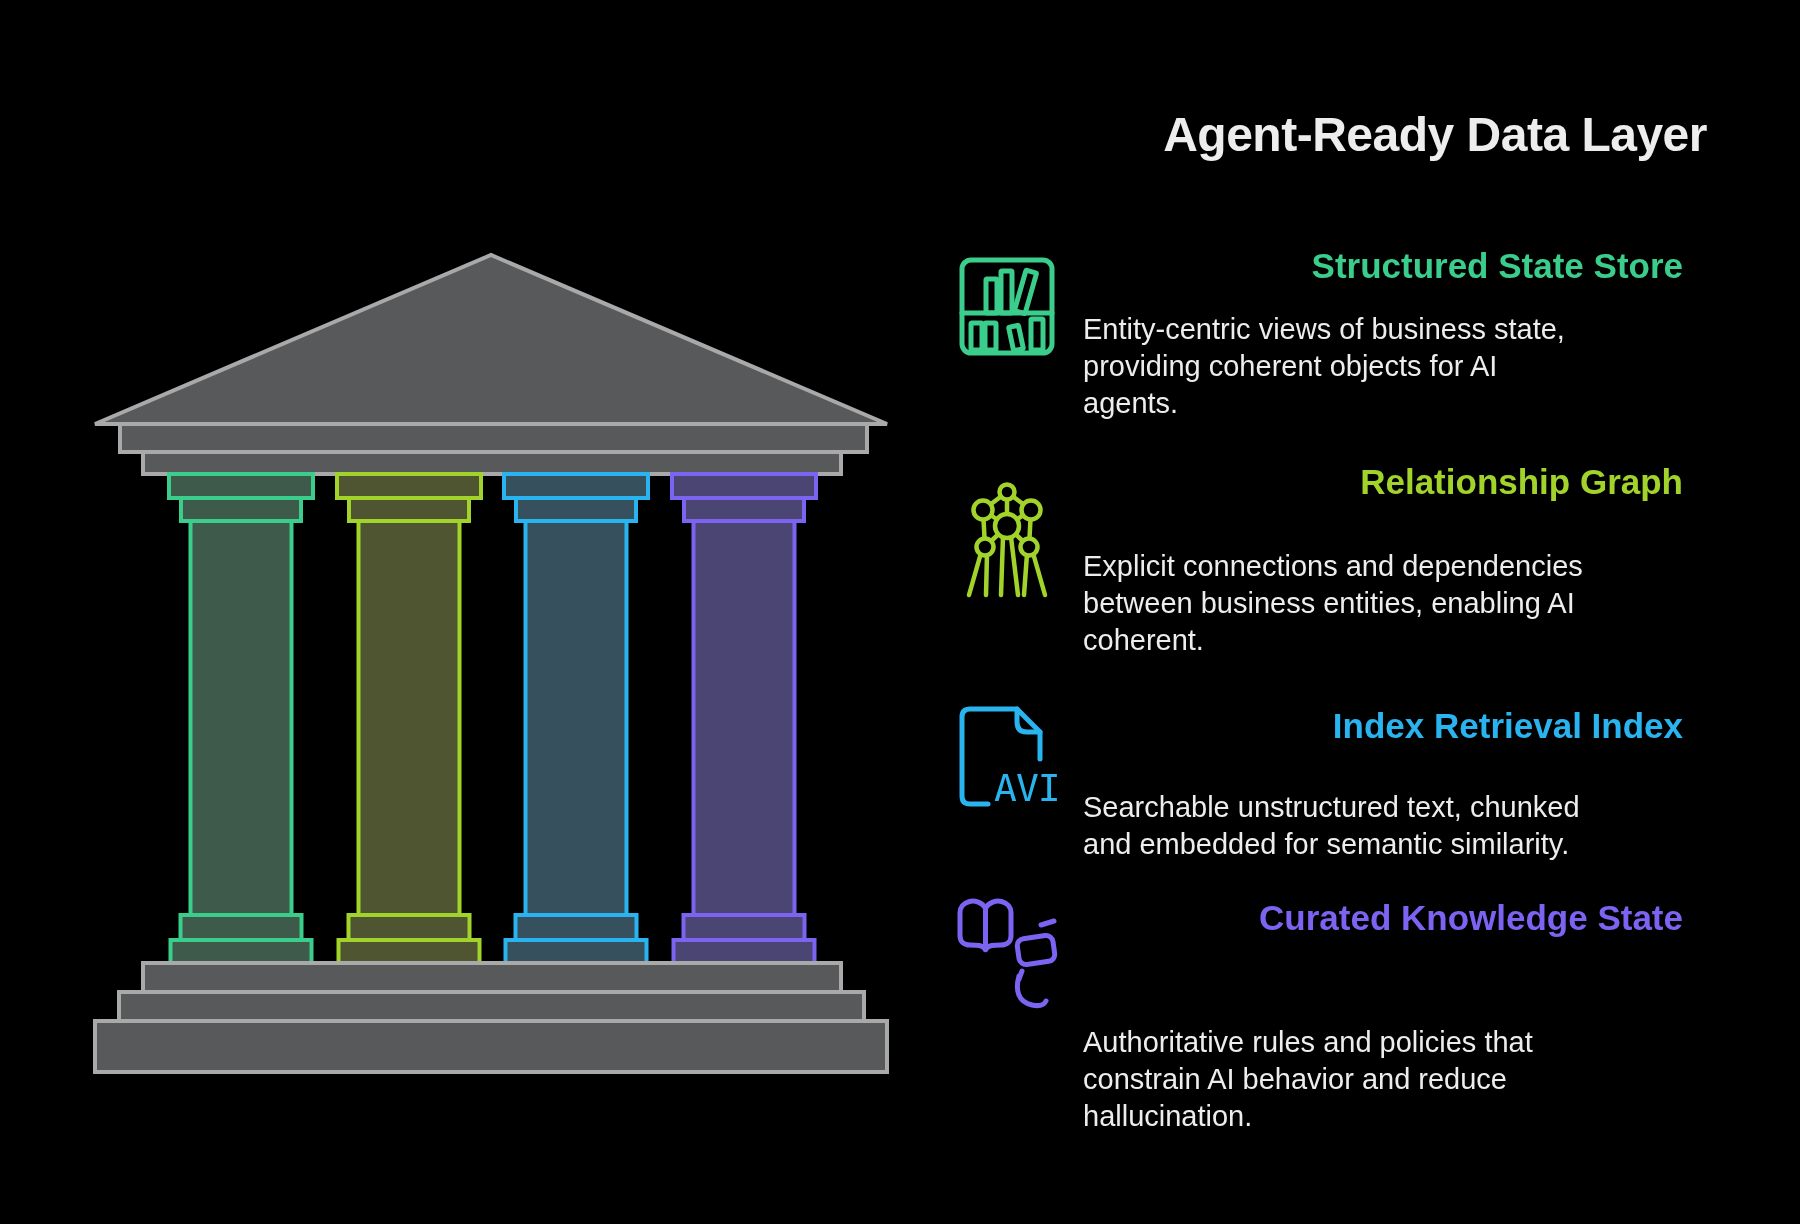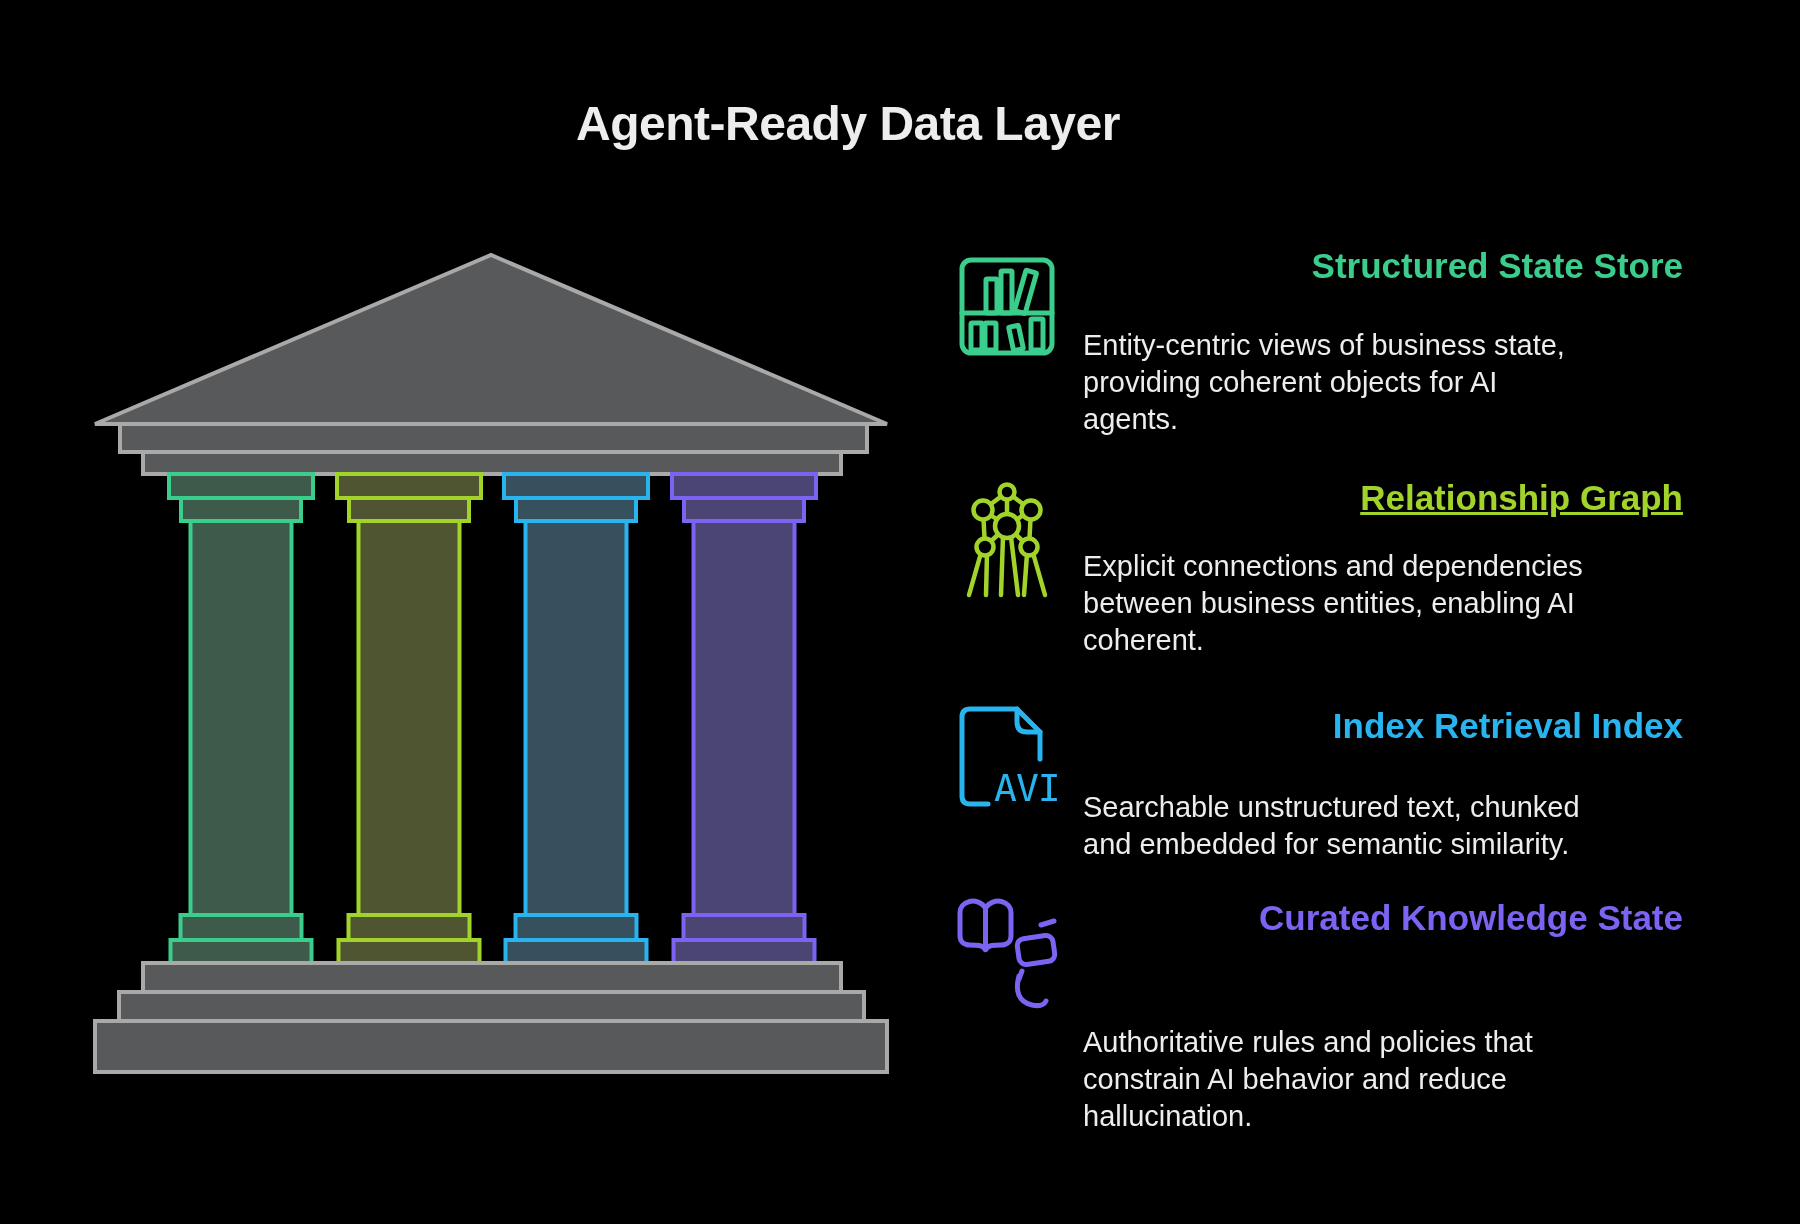--- a/index.html
+++ b/index.html
@@ -3,22 +3,22 @@
 <meta charset="utf-8">
 <style>
   html,body{margin:0;padding:0;}
   body{
     width:1800px;height:1224px;background:#000;
     position:relative;overflow:hidden;
     font-family:"Liberation Sans","DejaVu Sans",sans-serif;
   }
   
   #page-title{
-    position:absolute;left:0;top:96px;width:1696px;margin:0;
-    text-align:center;font-size:48px;font-weight:700;letter-spacing:-0.5px;
+    position:absolute;left:0;top:96px;width:1696px;margin:11px;
+    text-align:right;font-size:48px;font-weight:700;letter-spacing:-0.5px;
     color:#ededed;
   }
   
   #temple{position:absolute;left:95px;top:255px;width:795px;height:818px;}
   #temple svg{overflow:visible;display:block;}
   .stone{fill:var(--stone,#58595b);stroke:var(--stone-stroke,#a9a9a9);stroke-width:4;}
   
   .sec{position:absolute;left:0;top:0;width:0;height:0;}
   .icon-box{position:absolute;color:var(--accent,#fff);}
   .icon-box svg{display:block;overflow:visible;}
@@ -94,21 +94,21 @@
         </g>
       <rect x="12" y="66" width="11" height="27" rx="1"></rect>
       <rect x="26" y="66" width="11" height="27" rx="1"></rect>
       <g transform="rotate(-12 57 81)">
           <rect x="52" y="69" width="10" height="24" rx="1"></rect>
         </g>
       <rect x="72" y="62" width="12" height="31" rx="1"></rect>
     </svg>
   </div>
   <h2 class="heading" style="top:246px;">Structured State Store</h2>
-  <p class="desc" style="top:327px;">Entity-centric views of business state,
+  <p class="desc" style="top:311px;">Entity-centric views of business state,
 providing coherent objects for AI
 agents.</p>
 </div>
 
 <div class="sec" style="--accent: #a2d32b;">
   <div class="icon-box" style="left:961px;top:483px;">
     <svg width="92" height="118" viewBox="0 0 92 118" fill="none" stroke="currentColor" stroke-width="4.5" stroke-linecap="round">
 
       <line x1="46" y1="9" x2="22" y2="27"></line>
       <line x1="46" y1="9" x2="70" y2="27"></line>
@@ -128,21 +128,21 @@
       <line x1="72" y1="70" x2="84" y2="112"></line>
 
       <circle cx="46" cy="9" r="7.5" fill="#000"></circle>
       <circle cx="22" cy="27" r="9.5" fill="#000"></circle>
       <circle cx="70" cy="27" r="9.5" fill="#000"></circle>
       <circle cx="46" cy="43" r="12" fill="#000"></circle>
       <circle cx="24" cy="64" r="8.5" fill="#000"></circle>
       <circle cx="68" cy="64" r="8.5" fill="#000"></circle>
     </svg>
   </div>
-  <h2 class="heading" style="top:478px;text-decoration:underline;">Relationship Graph</h2>
+  <h2 class="heading" style="top:462px;">Relationship Graph</h2>
   <p class="desc" style="top:548px;">Explicit connections and dependencies
 between business entities, enabling AI
 coherent.</p>
 </div>
 
 <div class="sec" style="--accent: #29b4f0;">
   <div class="icon-box" style="left:958px;top:707px;">
     <svg width="106" height="100" viewBox="0 0 106 100" fill="none" stroke="currentColor" stroke-width="5" stroke-linecap="round" stroke-linejoin="round">
       <path d="M30,97 H12 Q4,97 4,89 V10 Q4,2 12,2 H59 L82,25 V52"></path>
       <path d="M59,2 V15 Q59,25 69,25 H82"></path>

